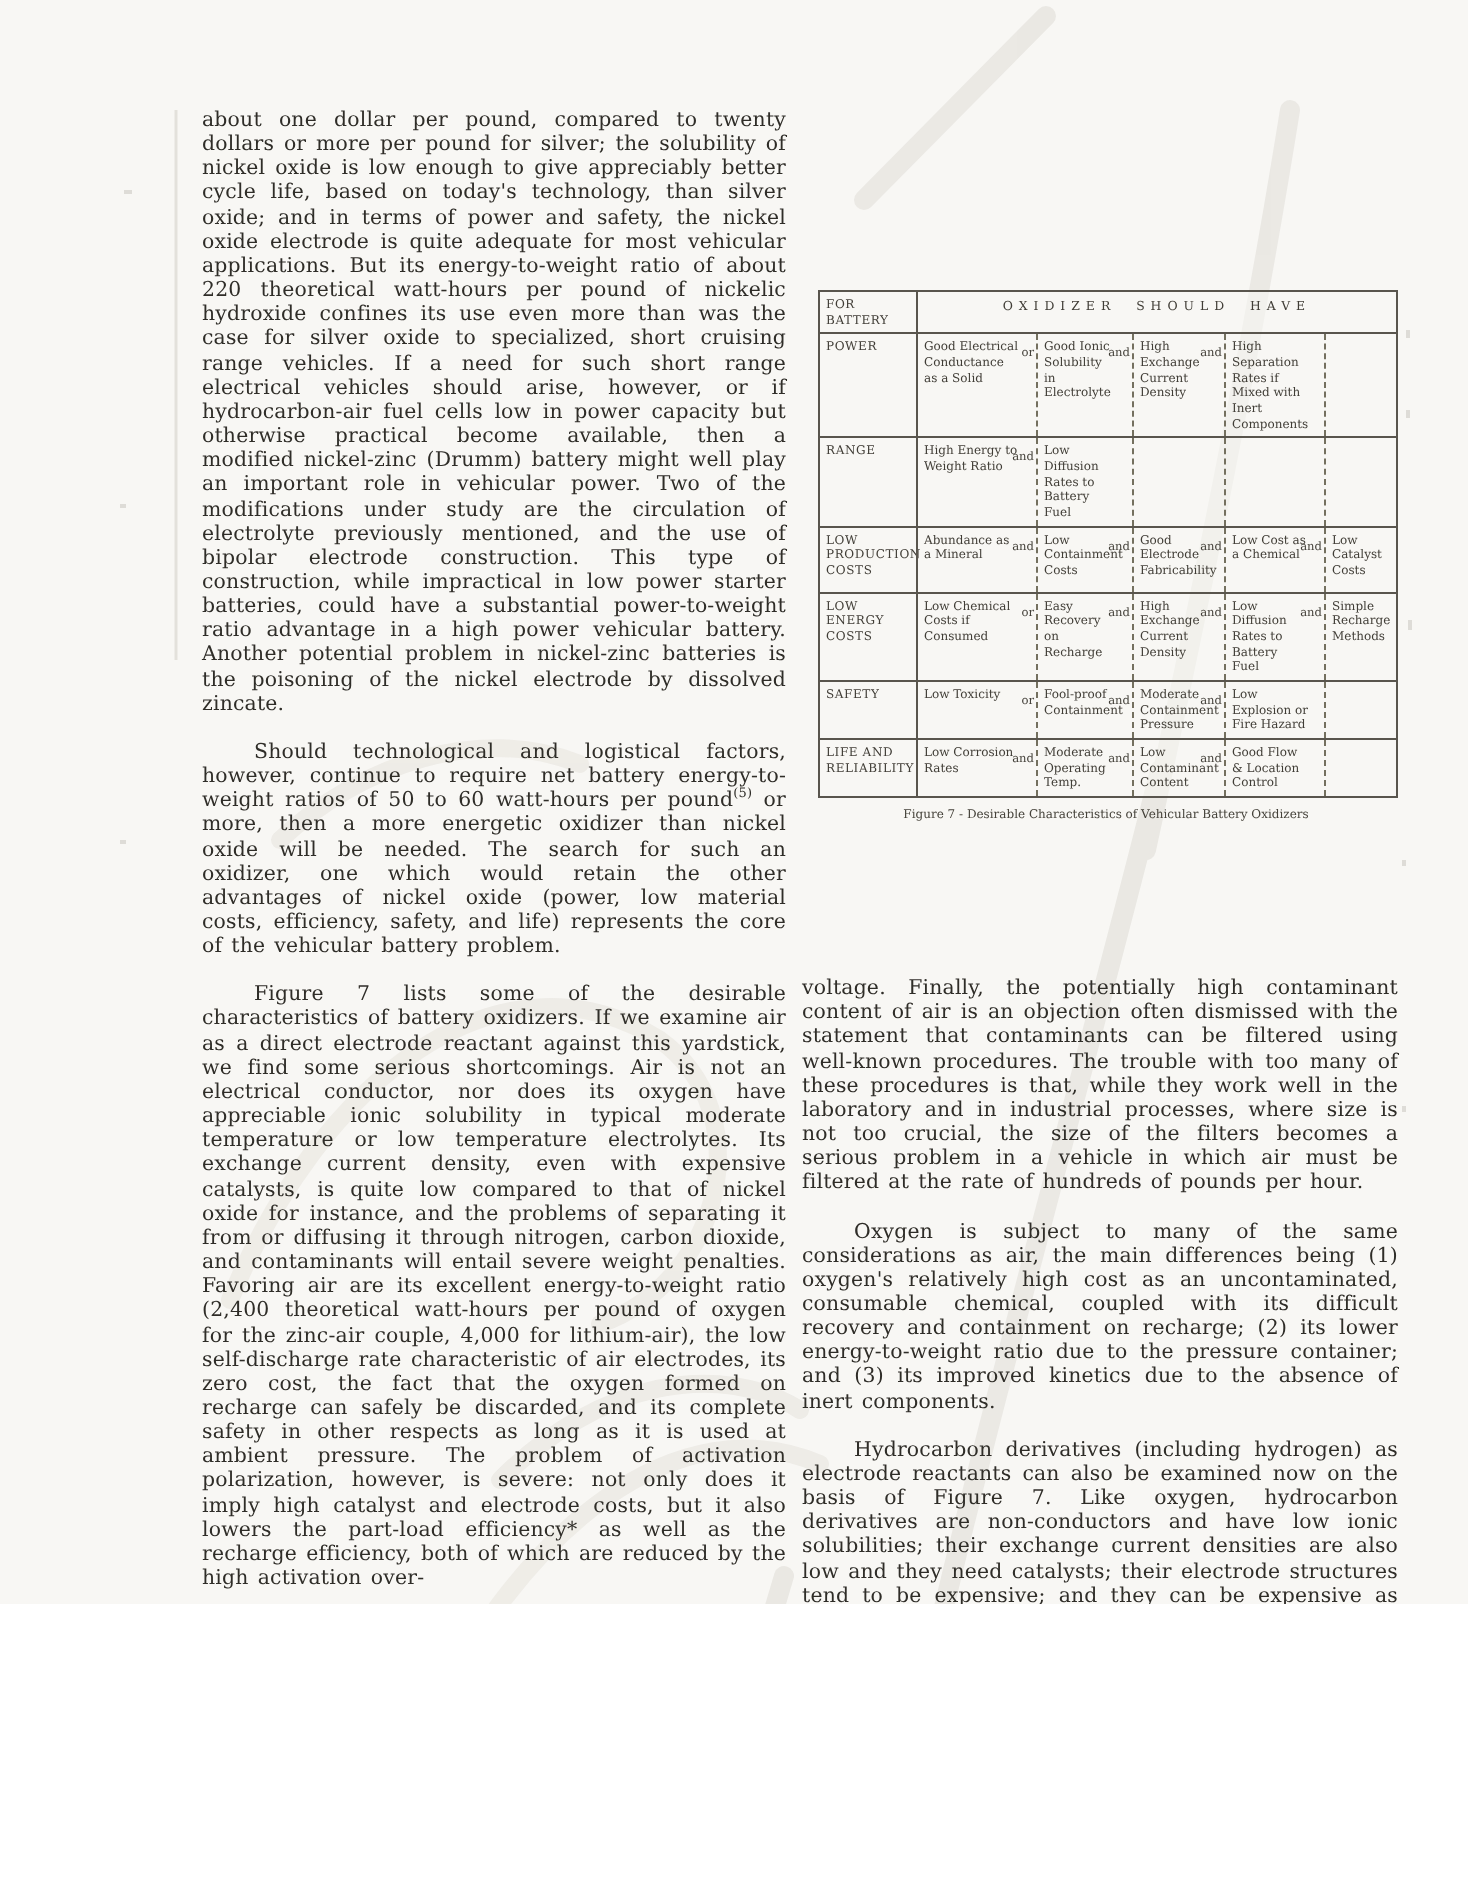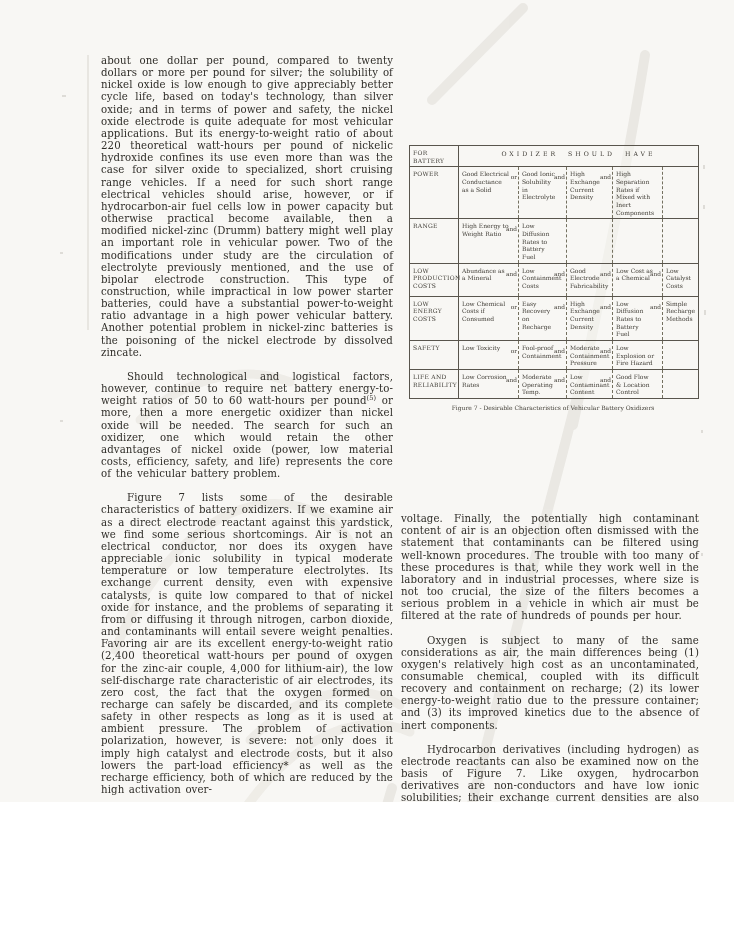--- a/index.html
+++ b/index.html
@@ -44,21 +44,21 @@
   }
   .t-conn { position:absolute; right:1px; top:7px; font-size:5.8px; }
   .r-power  { min-height:42px; }
   .r-range  { min-height:28px; }
   .r-lpc    { min-height:32px; }
   .r-lec    { min-height:32px; }
   .r-safety { min-height:22px; }
   .r-life   { min-height:24px; }
   .fig-caption { width:288px; margin-top:5px; text-align:center; font-size:6px; color:#45423a; }
 
-  .right-text { margin-top:102px; }
+  .right-text { margin-top:78px; }
 
   .footnote-rule { position:absolute; left:99px; top:861px; width:290px; border-top:1.2px solid #3a3833; }
   .footnote {
     position:absolute; left:114px; top:866px; width:605px;
     font-size:9.8px; letter-spacing:0.1px; word-spacing:1px;
   }
   .page-num { position:absolute; left:0; top:899px; width:734px; text-align:center; font-size:10.5px; }
 
   .artifact { position:absolute; background:#c9c6bf; opacity:0.55; }
 </style>

